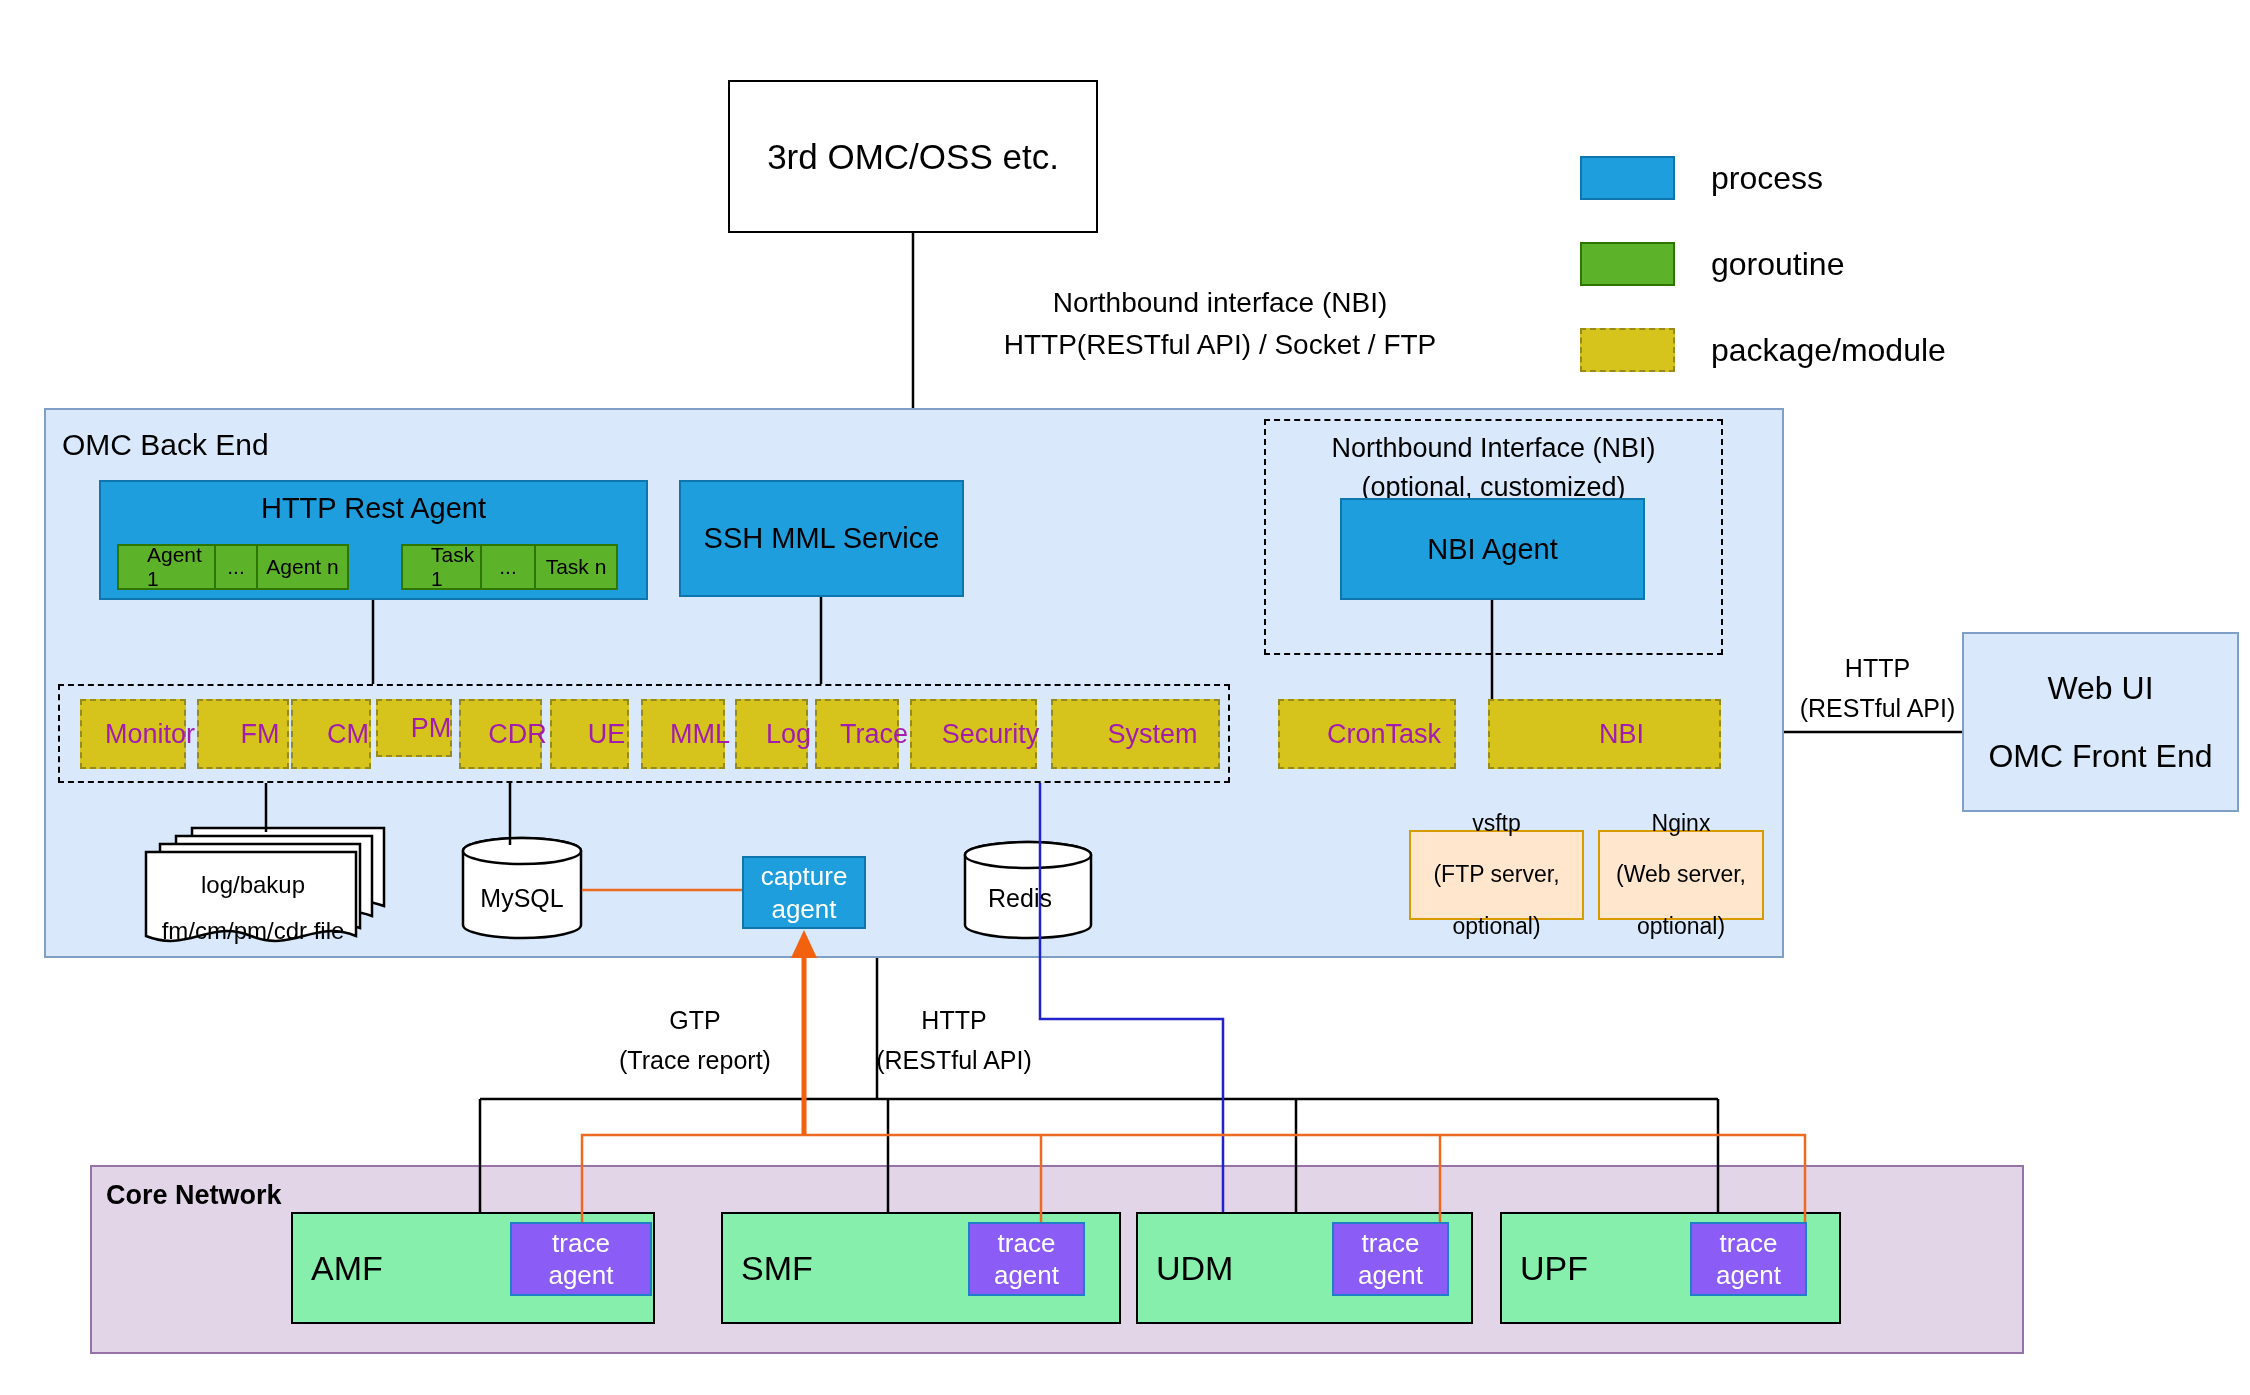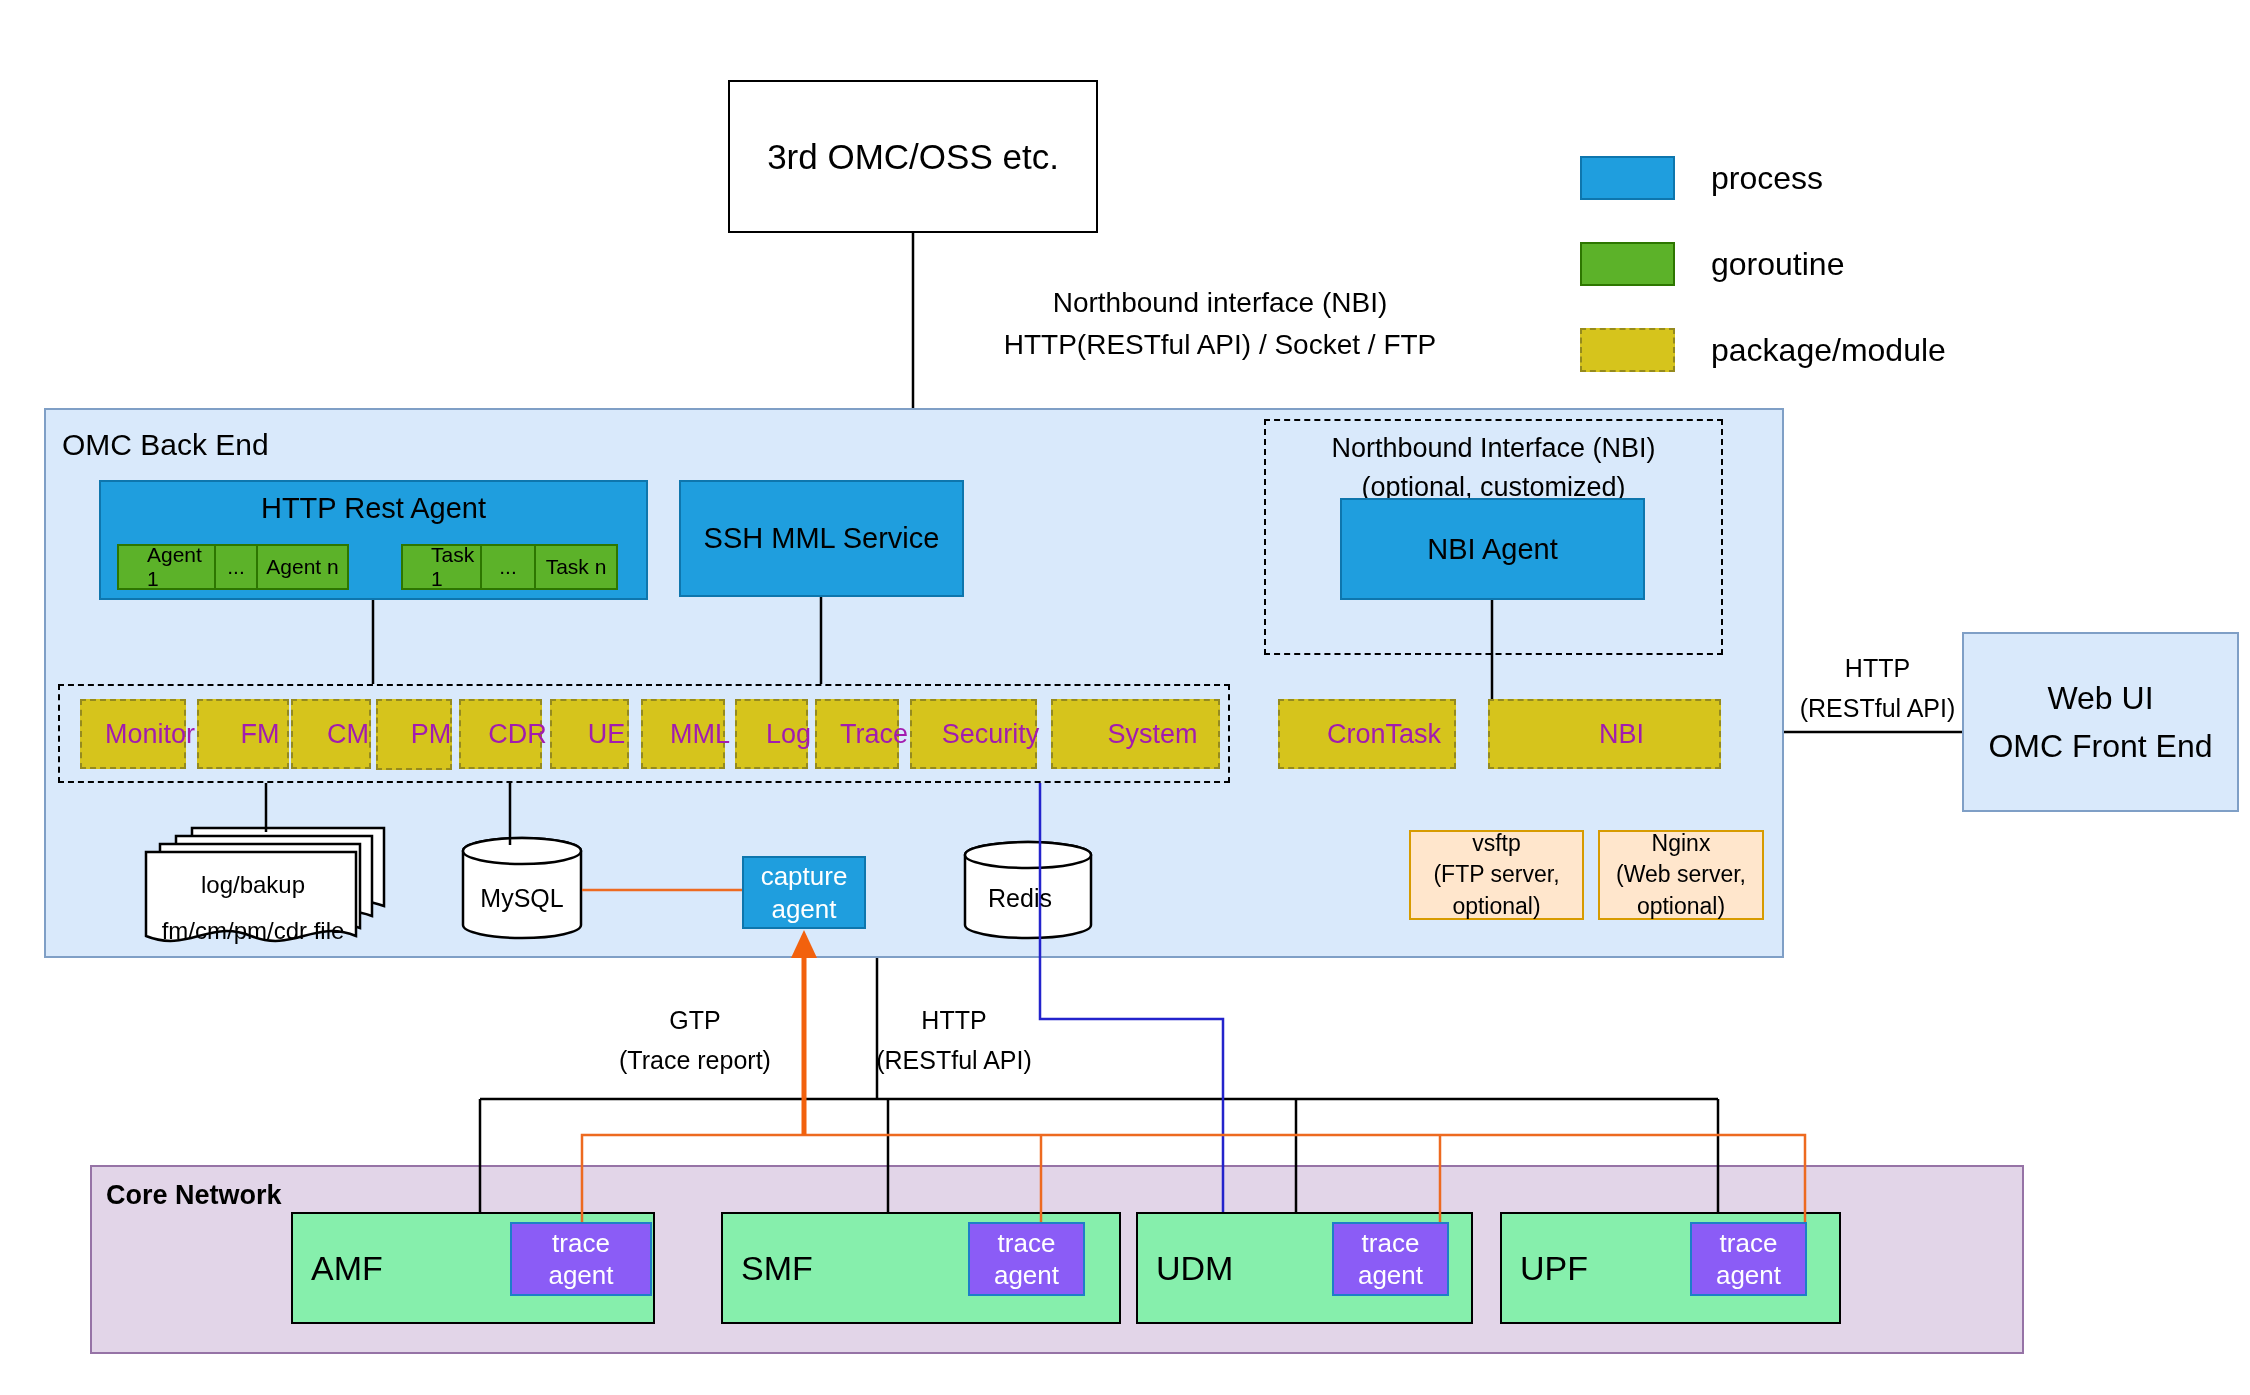--- a/index.html
+++ b/index.html
@@ -1,21 +1,21 @@
 <!DOCTYPE html>
 <html><head>
 <meta charset="utf-8">
 <style>
   * { margin:0; padding:0; box-sizing:border-box; }
   html,body { background:#ffffff; }
   body { font-family:"Liberation Sans", sans-serif; color:#000; }
   #canvas { position:relative; width:2250px; height:1395px; background:#fff; overflow:hidden; }
   .abs { position:absolute; }
   .cfc { display:flex; align-items:center; justify-content:center; text-align:center; }
-  .col { display:flex; flex-direction:column; align-items:center; justify-content:center; text-align:left; }
+  .col { display:flex; flex-direction:column; align-items:center; justify-content:center; text-align:left;gap:20px; }
 
   
   .plainbox   { background:#ffffff; border:2.5px solid #000; }
   .blue-box   { background:#1f9ede; border:2px solid #0e76ad; }
   .module     { background:#d6c41c; border:2px dashed #958a1e; display:flex; align-items:center; justify-content:center; font-size:27px; color:#a21caf; z-index:2;padding-left:34px; }
   .container-blue   { background:#d9e9fb; border:2px solid #7f9fc6; z-index:0; }
   .container-purple { background:#e2d5e8; border:2px solid #9673a6; z-index:0; }
   .dashed-frame { border:2px dashed #000; background:transparent; z-index:1; }
   .orange-box { background:#ffe6cc; border:2px solid #d79b00; font-size:23px; line-height:1.35; z-index:2; }
   .nfbox { background:#86efac; border:2.5px solid #000; z-index:2; display:flex; align-items:center; }
@@ -91,21 +91,21 @@
   </div>
   <div class="abs blue-box cfc" style="left:1340px; top:498px; width:305px; height:102px; font-size:29px; z-index:2;">
     <span>NBI Agent</span>
   </div>
 
   <div class="abs dashed-frame" style="left:58px; top:684px; width:1172px; height:99px;"></div>
 
   <div class="abs module" style="left:80px;  top:699px; width:106px; height:70px;">Monitor</div>
   <div class="abs module" style="left:197px; top:699px; width:92px;  height:70px;">FM</div>
   <div class="abs module" style="left:291px; top:699px; width:80px;  height:70px;">CM</div>
-  <div class="abs module" style="left:376px; top:699px; width:76px;  height:71px;">PM</div>
+  <div class="abs module" style="left:376px; top:699px; width:76px;  height:58px;">PM</div>
   <div class="abs module" style="left:459px; top:699px; width:83px;  height:70px;">CDR</div>
   <div class="abs module" style="left:550px; top:699px; width:79px;  height:70px;">UE</div>
   <div class="abs module" style="left:641px; top:699px; width:84px;  height:70px;">MML</div>
   <div class="abs module" style="left:735px; top:699px; width:73px;  height:70px;">Log</div>
   <div class="abs module" style="left:815px; top:699px; width:84px;  height:70px;">Trace</div>
   <div class="abs module" style="left:910px; top:699px; width:127px; height:70px;">Security</div>
   <div class="abs module" style="left:1051px; top:699px; width:169px; height:70px;">System</div>
 
   <div class="abs module" style="left:1278px; top:699px; width:178px; height:70px;">CronTask</div>
   <div class="abs module" style="left:1488px; top:699px; width:233px; height:70px;">NBI</div>

